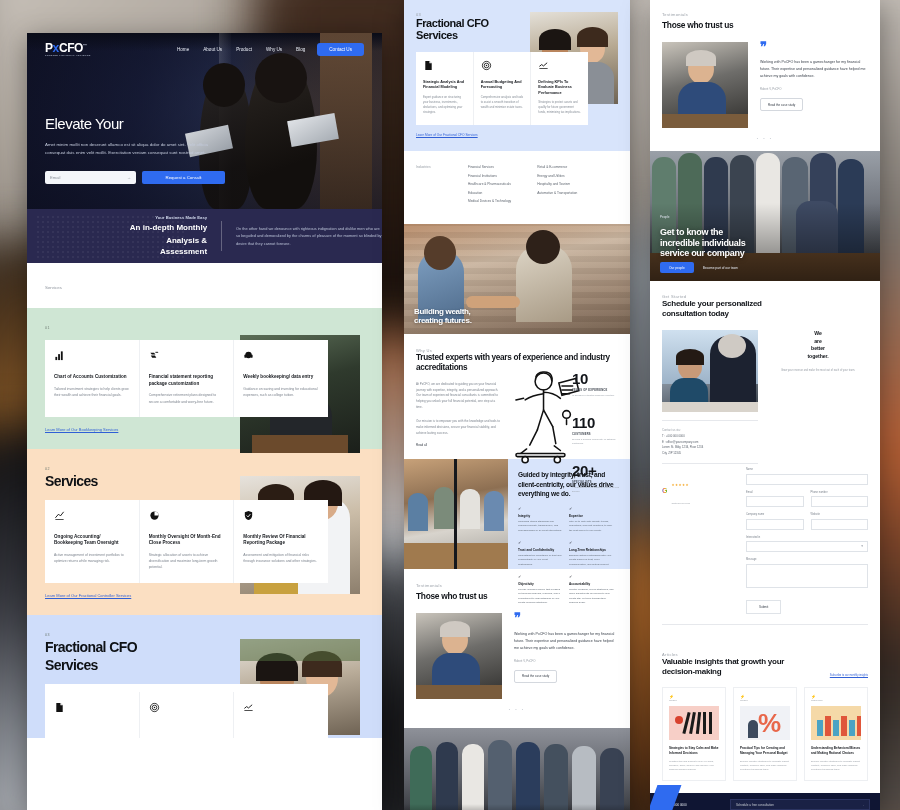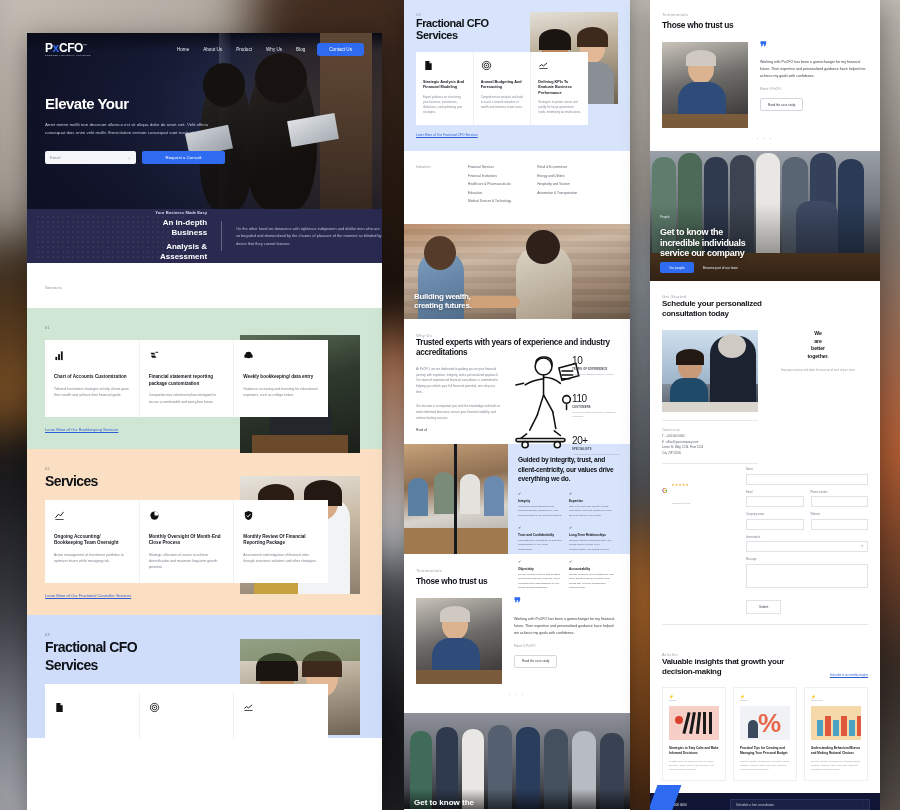--- a/index.html
+++ b/index.html
@@ -81,21 +81,21 @@
   .logo { font-size:12px; font-weight:700; color:#fff; letter-spacing:-.4px; position:relative; }
   .logo .x { color:#2f6bf0; }
   .logo .tm { font-size:4px; vertical-align:super; color:#cdd4e2; }
   .logo .sub { display:block; font-size:2.4px; letter-spacing:.3px; color:#aab3c6; margin-top:-1px; }
   .navlinks { display:flex; gap:14px; margin-left:auto; margin-right:12px; }
   .navlinks a { font-size:4.6px; color:#e8ecf5; text-decoration:none; }
   .cta-top { background:#2f6bf0; color:#fff; font-size:4.6px;
              padding:4px 12px; border-radius:3px; border:0; }
 
   .hero-body { position:absolute; left:18px; top:62px; z-index:3; width:180px; }
-  .hero-h1 { font-size:15px; line-height:1.22; font-weight:700; color:#fff; letter-spacing:-.5px; }
+  .hero-h1 { font-size:15px; line-height:1.22; font-weight:400; color:#fff; letter-spacing:-.5px;margin-top:20px; }
   .hero-p { font-size:4.4px; line-height:1.85; color:#c3cadb; margin-top:8px; }
   .hero-form { display:flex; gap:6px; margin-top:13px; }
   .hero-input { width:96px; height:13px; border-radius:2px; background:#f4f6fa;
                 display:flex; align-items:center; justify-content:space-between;
                 padding:0 5px; font-size:4.2px; color:#8d939c; }
   .hero-btn { width:88px; height:13px; border-radius:2px; background:#2f6bf0;
               color:#fff; font-size:4.4px; display:flex; align-items:center;
               justify-content:center; border:0; }
 
   .band {
@@ -152,42 +152,42 @@
   .c2-photo { position:absolute; right:12px; top:12px; width:88px; height:92px; z-index:1;
               background:linear-gradient(170deg,#e4e0d8 0%,#b7a992 45%,#6e6354 100%); overflow:hidden; }
   .c2-link { font-size:3.2px; display:inline-block; margin-top:8px; }
 
   .ind { background:#fff; padding:14px 12px 16px; display:flex; gap:12px; }
   .ind-label { font-size:3.4px; color:#9aa0a8; width:40px; }
   .ind-cols { display:flex; gap:26px; }
   .ind-cols ul { list-style:none; }
   .ind-cols li { font-size:3.2px; color:#5d646e; margin-bottom:4.5px; }
 
-  .c2-hero2 { position:relative; height:95px; overflow:hidden;
+  .c2-hero2 { position:relative; height:110px; overflow:hidden;
     background:linear-gradient(170deg,#b98d6b 0%,#cbb7a2 35%,#9c8571 70%,#6f5b4a 100%); }
   .c2-hero2 .wall { position:absolute; inset:0;
     background:repeating-linear-gradient(0deg, rgba(0,0,0,.05) 0 6px, rgba(255,255,255,.03) 6px 12px); }
   .c2-hero2 .p1 { position:absolute; left:14px; top:26px; width:46px; height:72px;
                   background:linear-gradient(160deg,#7fa0c2,#4f6b8b); border-radius:22px 22px 0 0; }
   .c2-hero2 .p2 { position:absolute; left:112px; top:20px; width:56px; height:78px;
                   background:linear-gradient(160deg,#ded6c7,#a89madd); background:linear-gradient(160deg,#ded6c7,#a89a85);
                   border-radius:26px 26px 0 0; }
   .c2-hero2 .h1f { position:absolute; left:20px; top:12px; width:32px; height:34px;
                    border-radius:50%; background:#553c2a; }
   .c2-hero2 .h2f { position:absolute; left:122px; top:6px; width:34px; height:34px;
                    border-radius:50%; background:#2e2119; }
   .c2-hero2 .txt { position:absolute; left:10px; bottom:8px; font-size:8px; font-weight:700;
                    color:#fff; line-height:1.2; letter-spacing:-.3px; text-shadow:0 1px 3px rgba(0,0,0,.4); }
 
   .c2-trust { background:#fff; padding:14px 12px 12px; position:relative; }
   .c2-trust-h { font-size:8.2px; font-weight:700; color:#12151a; line-height:1.28; letter-spacing:-.3px; }
   .c2-trust-p { font-size:3px; line-height:1.95; color:#7d848e; margin-top:8px; width:86px; }
   .c2-stats { position:absolute; right:10px; top:36px; width:48px; }
   .stat { margin-bottom:16px; }
-  .stat-n { font-size:10px; font-weight:400; color:#12151a; letter-spacing:-.4px; }
+  .stat-n { font-size:15px; font-weight:700; color:#12151a; letter-spacing:-.4px; }
   .stat-l { font-size:2.6px; font-weight:700; color:#3b424c; letter-spacing:.25px; margin-top:2px; }
   .stat-d { font-size:2.4px; line-height:1.7; color:#9aa0a8; margin-top:2px; }
   .skater { position:absolute; left:92px; top:32px; width:92px; height:100px; }
 
   .c2-values { display:flex; height:110px; }
   .c2-val-img { width:104px;
      background:linear-gradient(170deg,#c7a179 0%,#8d6f52 35%,#d8d4cd 62%,#9e9b95 100%); position:relative; }
   .c2-val-body { flex:1; background:#d8e4fb; padding:11px 10px; }
   .c2-val-h { font-size:6.6px; font-weight:700; color:#0e1115; line-height:1.38; letter-spacing:-.2px; }
   .c2-val-grid { display:flex; flex-wrap:wrap; margin-top:8px; }
@@ -328,21 +328,21 @@
           <span>→</span>
         </div>
         <button class="hero-btn">Request a Consult</button>
       </div>
     </div>
   </div>
 
   <div class="band">
     <div class="band-l">
       <div class="band-kicker">Your Business Made Easy</div>
-      <div class="band-h">An in-depth Business</div>
+      <div class="band-h">An in-depth Monthly</div>
       <div class="band-h">Analysis &amp; Assessment</div>
     </div>
     <div class="band-rule"></div>
     <div class="band-p">On the other hand we denounce with righteous indignation and dislike men who are so beguiled and demoralized by the charms of pleasure of the moment so blinded by desire that they cannot foresee.</div>
   </div>
 
   <div class="services-head">
     <div class="sv-eyebrow">Services</div>
   </div>
 

